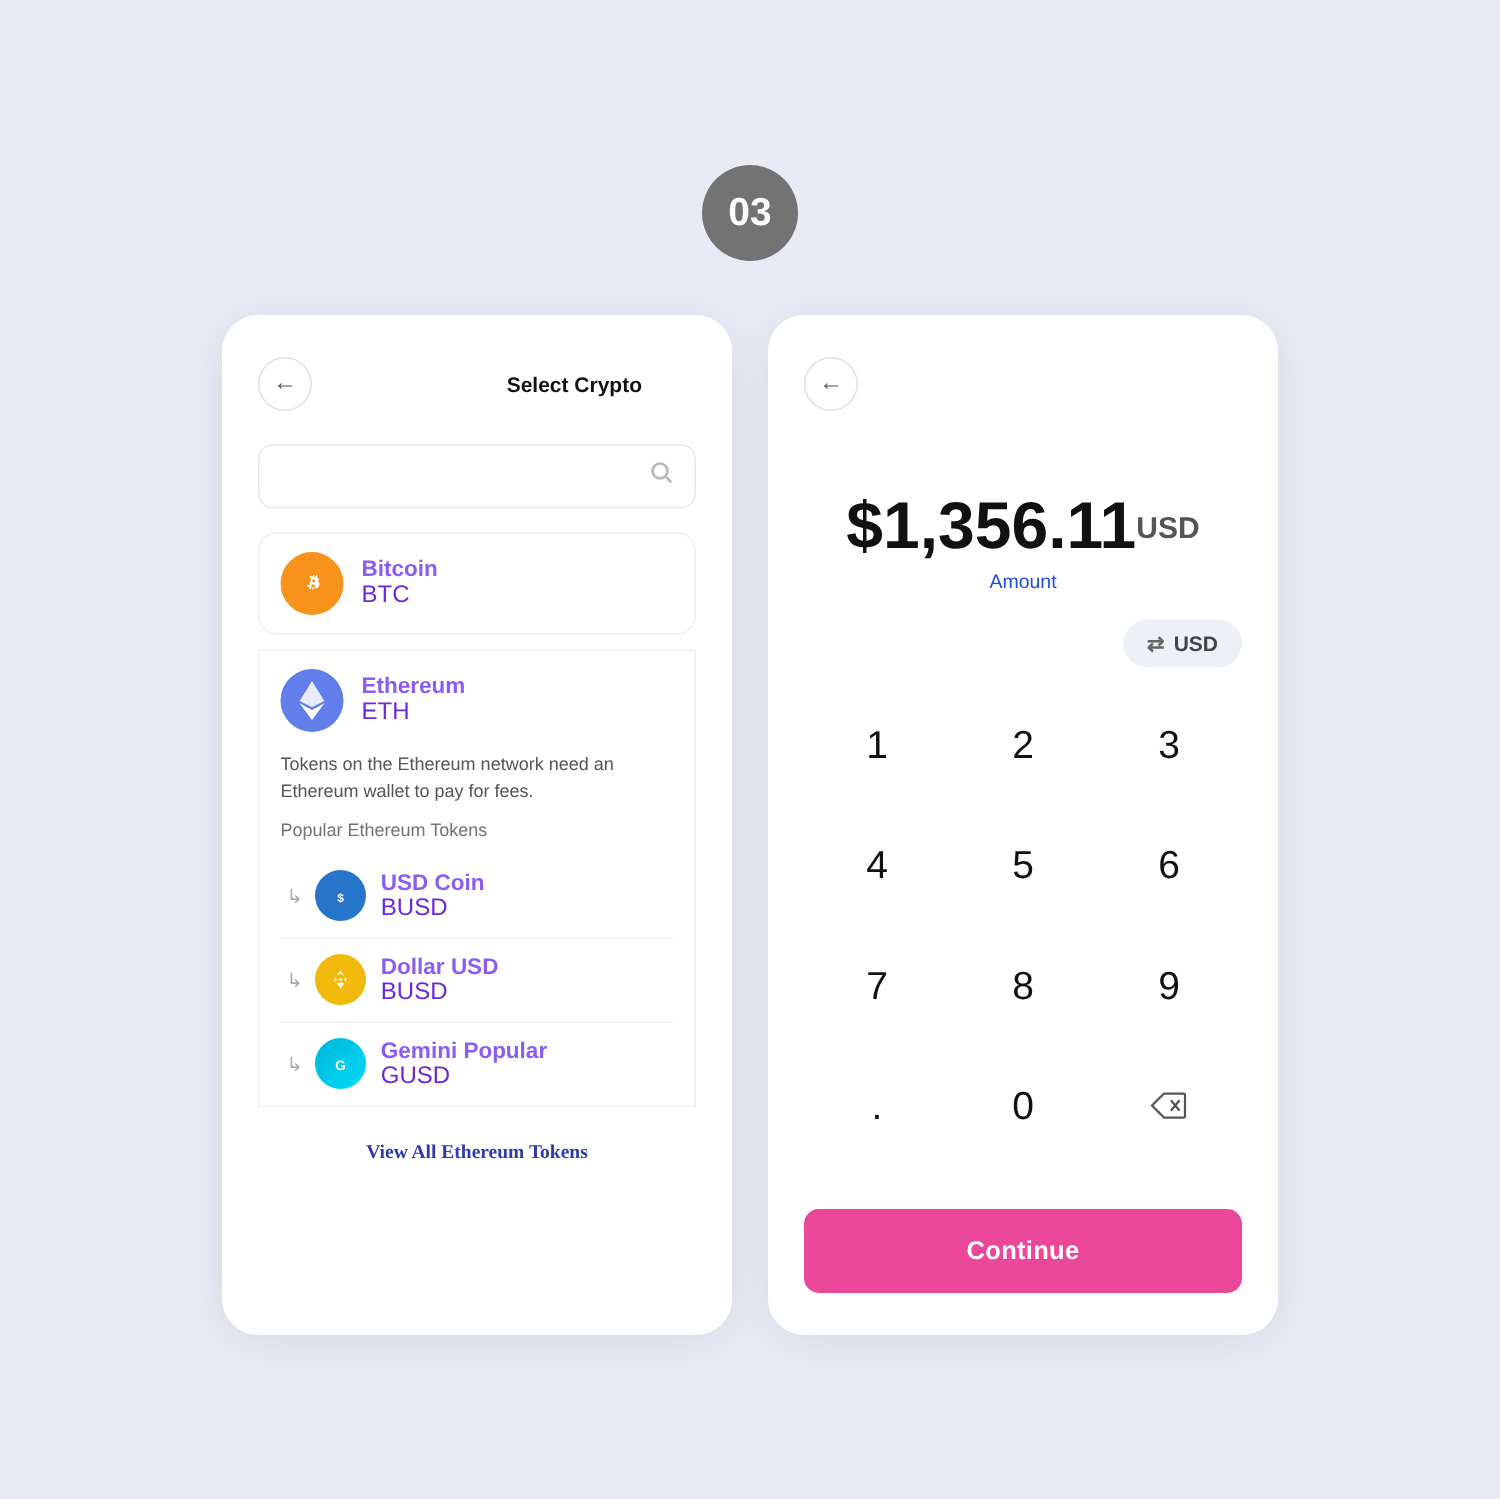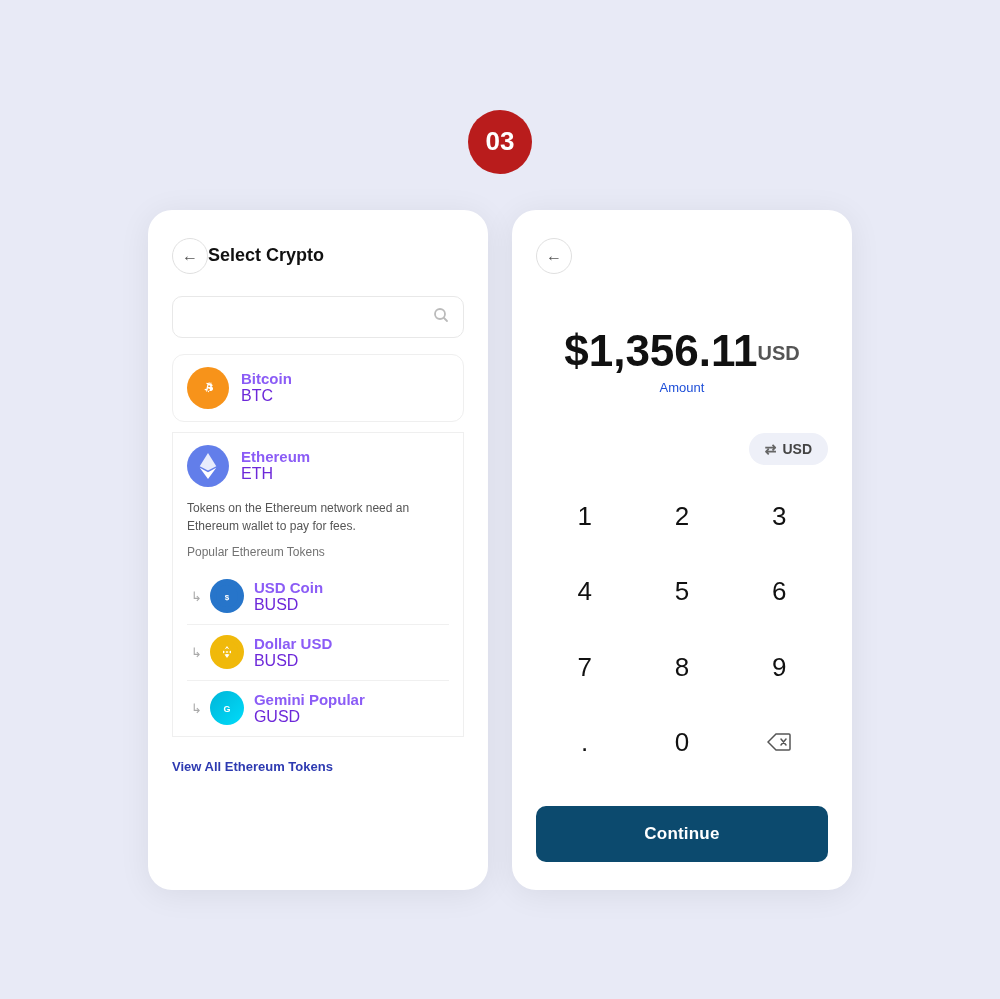--- a/index.html
+++ b/index.html
@@ -13,21 +13,21 @@
       justify-content: center;
       font-family: -apple-system, BlinkMacSystemFont, 'Segoe UI', sans-serif;
       border-radius: 18px;
       overflow: hidden;
     }
 
     .step-badge {
       width: 64px;
       height: 64px;
       border-radius: 50%;
-      background: #b91c1c;
+      background: #737373;
       color: white;
       font-size: 26px;
       font-weight: 700;
       display: flex;
       align-items: center;
       justify-content: center;
       margin-bottom: 36px;
     }
 
     .panels {
@@ -72,25 +72,25 @@
       display: flex;
       align-items: center;
       justify-content: center;
       cursor: pointer;
       color: #555;
       font-size: 16px;
       flex-shrink: 0;
     }
 
     .panel-title {
-      font-size: 18px;
+      font-size: 14px;
       font-weight: 700;
       color: #111;
       flex: 1;
-      text-align: left;
+      text-align: right;
       margin-right: 36px;
     }
 
     .search-box {
       display: flex;
       align-items: center;
       border: 1.5px solid #e8e8e8;
       border-radius: 10px;
       padding: 10px 14px;
       margin-bottom: 16px;
@@ -202,32 +202,33 @@
       margin-right: 10px;
       flex-shrink: 0;
       overflow: hidden;
     }
 
     .usdc-icon { background: #2775ca; }
     .busd-icon { background: #f0b90b; }
     .gusd-icon { background: #00dcfa; }
 
     .view-all-link {
-      text-align: left;
+      text-align: center;
       padding: 12px 0 4px;
       font-size: 13px;
       color: #2d3ab1;
       font-weight: 600;
       cursor: pointer;
+      font-family: Liberation Serif, serif;
     }
 
     
     .amount-display {
       text-align: center;
-      margin: 30px 0 28px;
+      margin: 30px 0 8px;
     }
 
     .amount-currency-sup {
       font-size: 20px;
       font-weight: 600;
       color: #555;
       vertical-align: super;
       line-height: 0;
     }
 
@@ -282,21 +283,21 @@
       border-radius: 8px;
       transition: background 0.1s;
     }
 
     .backspace-key {
       font-size: 20px;
       color: #555;
     }
 
     .continue-btn {
-      background: #0c4a6e;
+      background: #ec4899;
       color: white;
       border: none;
       border-radius: 10px;
       padding: 18px;
       width: 100%;
       font-size: 17px;
       font-weight: 600;
       cursor: pointer;
       letter-spacing: 0.2px;
     }

